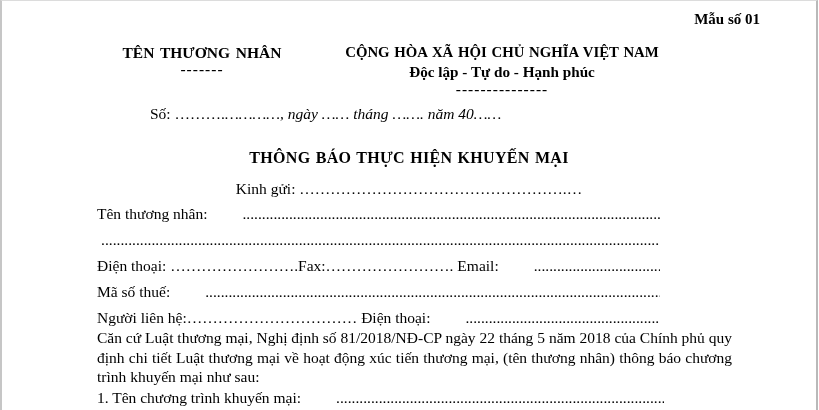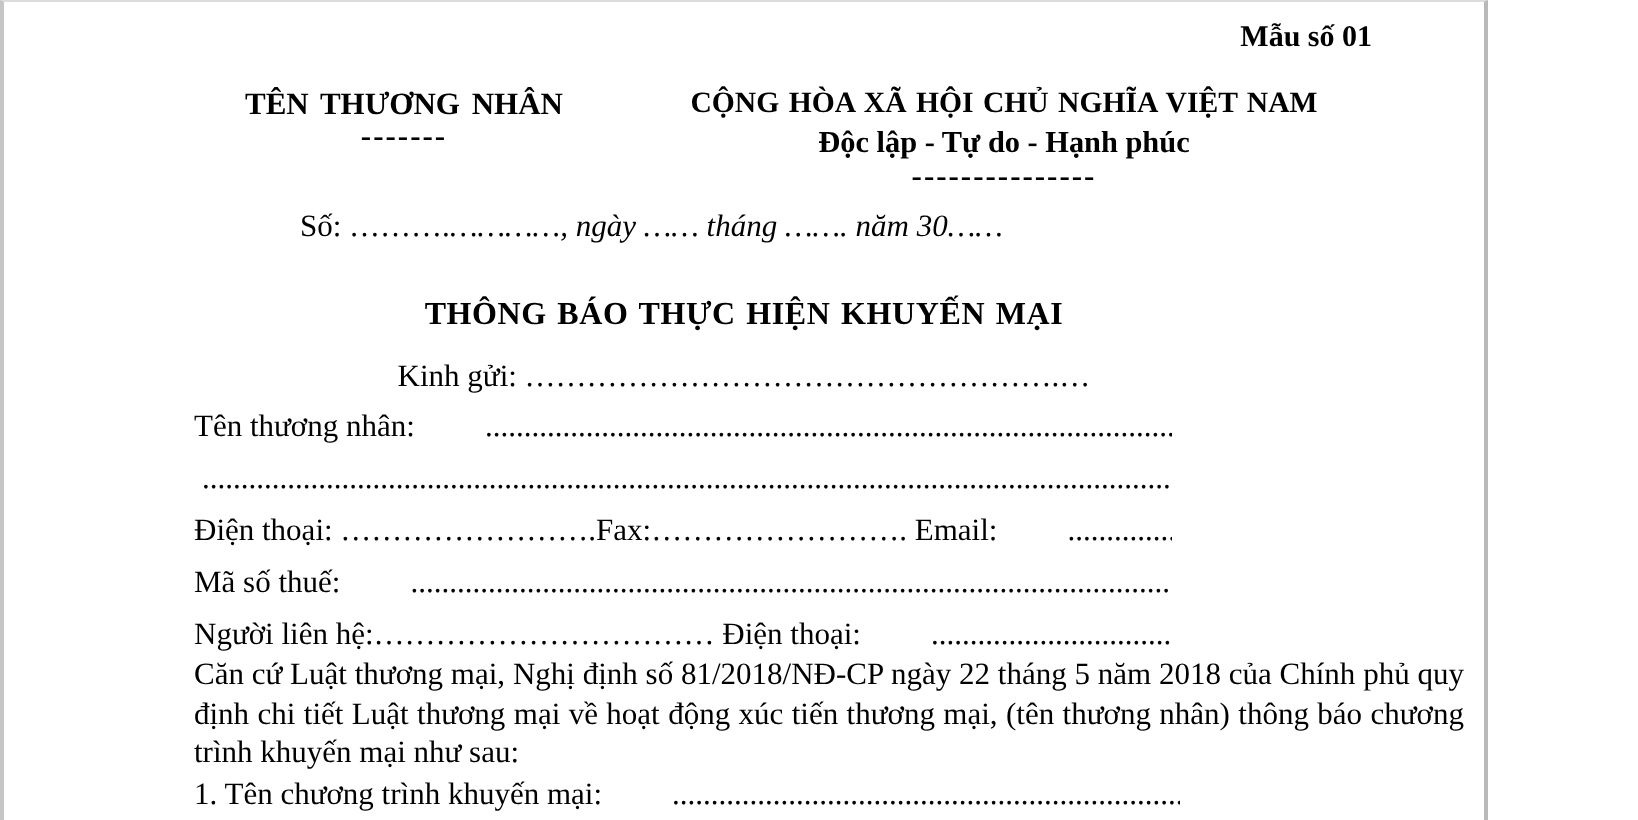--- a/index.html
+++ b/index.html
@@ -1,18 +1,18 @@
 <!DOCTYPE html>
 <html><head>
 <meta charset="utf-8">
 <style>
   html,body{margin:0;padding:0;background:#ffffff;}
   .page{
     position:relative;
-    width:744px;height:410px;
+    width:818px;height:410px;
     box-sizing:border-box;
     background:#ffffff;
     border-left:2px solid #c6c6c6;
     border-right:2px solid #b9b9b9;
     border-top:1px solid #dcdcdc;
     overflow:hidden;
     font-family:"Liberation Serif","DejaVu Serif",serif;
     color:#000000;
     font-size:15.5px;
   }
@@ -49,21 +49,21 @@
   </div>
 
   <div class="abs hdr-right">
     <div class="l1">CỘNG HÒA XÃ HỘI CHỦ NGHĨA VIỆT NAM</div>
     <div class="l2">Độc lập - Tự do - Hạnh phúc</div>
     <div class="dash">---------------</div>
   </div>
 
   <div class="abs so-row">
     <span class="so">Số: ……….</span>
-    <span class="date">…………, ngày …… tháng ……. năm 30……</span>
+    <span class="date">…………, ngày …… tháng ……. năm 40……</span>
   </div>
 
   <div class="abs kinh-gui">Kinh gửi: …………………………………………….…</div>
 
   <div class="abs doc-title">THÔNG BÁO THỰC HIỆN KHUYẾN MẠI</div>
 
   <div class="abs row r1">
     <span class="lbl">Tên thương nhân:</span>
     <span class="fill">........................................................................................................................................................</span>
   </div>

